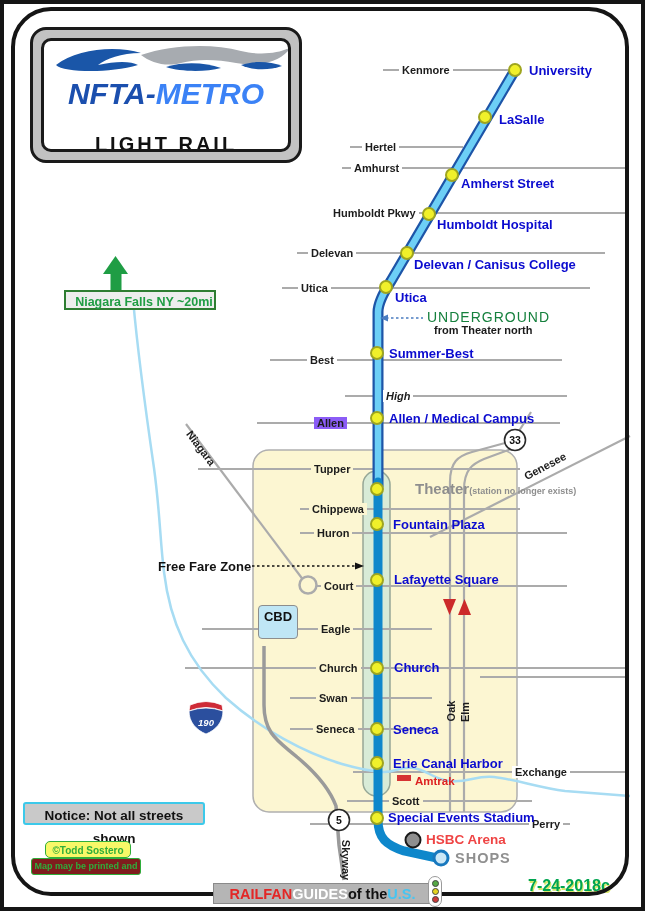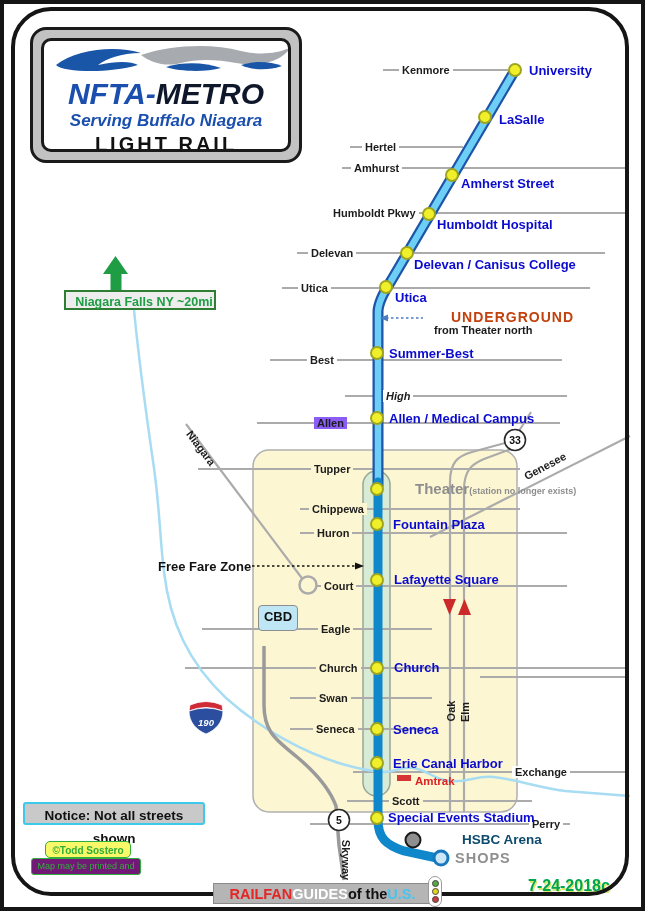--- a/index.html
+++ b/index.html
@@ -11,61 +11,61 @@
   #map-svg{position:absolute;left:0;top:0;z-index:1;}
 
   
   .logo-outer{position:absolute;left:30px;top:27px;width:272px;height:136px;background:#c2c2c2;
               border:3px solid #1a1a1a;border-radius:16px;z-index:4;box-sizing:border-box;}
   .logo-inner{position:absolute;left:8px;top:8px;right:8px;bottom:8px;background:#fff;
               border:3px solid #1a1a1a;border-radius:10px;overflow:hidden;}
   .logo-waves{position:absolute;left:2px;top:2px;}
   .logo-title{position:absolute;left:0;right:0;top:36px;text-align:center;font-size:30px;font-weight:900;
               font-style:italic;letter-spacing:0;white-space:nowrap;}
-  .logo-title .b{color:#1B4FAE;} .logo-title .r{color:#0f172a;}
+  .logo-title .b{color:#1B4FAE;} .logo-title .r{color:#3b82f6;}
   .logo-tagline{position:absolute;left:0;right:0;top:70px;text-align:center;font-size:17px;font-style:italic;
                 font-weight:bold;color:#1B4FAE;white-space:nowrap;}
   .logo-sub{position:absolute;left:0;right:0;top:92px;text-align:center;font-size:20px;font-weight:600;
             letter-spacing:3px;color:#111;white-space:nowrap;}
 
   .street-label{position:absolute;font-size:11px;font-weight:bold;color:#1c1c1c;white-space:nowrap;
                 transform:translateY(-50%);padding:0 3px;z-index:2;}
   .street-label.rot{padding:0;background:none!important;}
 
   .dot{position:absolute;width:14px;height:14px;border-radius:50%;background:#F0F02A;border:2.5px solid #9FA51F;
        transform:translate(-50%,-50%);box-sizing:border-box;z-index:3;}
   .dot.arena{width:17px;height:17px;background:#8f8f8f;border:2.5px solid #1a1a1a;}
   .dot.shops{width:17px;height:17px;background:#CBE7F6;border:3px solid #1878BE;}
   .slabel{position:absolute;transform:translateY(-50%);font-size:13px;font-weight:bold;color:#0B0BCF;
           white-space:nowrap;z-index:3;}
   .slabel.closed{color:#8e8e8e;font-size:15px;}
   .slabel.closed .note{font-size:9px;font-weight:bold;letter-spacing:0;}
-  .slabel.arena{color:#0c4a6e;font-size:13.5px;margin-left:36px;}
+  .slabel.arena{color:#ef4444;font-size:13.5px;}
   .slabel.shops{color:#8f8f8f;font-size:14.5px;letter-spacing:1px;}
 
   .underground-title{position:absolute;left:427px;top:317px;transform:translateY(-50%);font-size:14px;
-                     font-weight:bold;color:#c2410c;letter-spacing:1px;z-index:2;margin-left:24px;}
+                     font-weight:normal;color:#15803d;letter-spacing:1px;z-index:2;}
   .underground-sub{position:absolute;left:434px;top:330px;transform:translateY(-50%);font-size:11px;
                    font-weight:bold;color:#1a1a1a;z-index:2;}
   .free-fare{position:absolute;left:158px;top:566px;transform:translateY(-50%);font-size:13px;
              font-weight:bold;color:#111;z-index:2;}
-  .cbd-box{position:absolute;left:258px;top:605px;width:40px;height:26px;background:#BFE6F5;border:1.5px solid #8d8d8d;
+  .cbd-box{position:absolute;left:258px;top:605px;width:40px;height:34px;background:#BFE6F5;border:1.5px solid #8d8d8d;
            border-radius:4px;text-align:center;line-height:21px;font-size:13px;font-weight:800;color:#111;
            box-sizing:border-box;z-index:2;}
   .falls-sign{position:absolute;left:64px;top:290px;width:152px;height:20px;background:#ededed;
               border:2px solid #2e7d32;text-align:center;line-height:20px;font-size:12.5px;font-weight:bold;
               color:#1F9D44;box-sizing:border-box;z-index:2;padding-left:8px;}
   .notice-box{position:absolute;left:23px;top:802px;width:182px;height:23px;background:#c9c9c9;
               border:2px solid #3cc9ea;text-align:center;line-height:23px;font-size:13.5px;font-weight:bold;
               color:#111;box-sizing:border-box;z-index:2;border-radius:3px;}
   .credit-author{position:absolute;left:45px;top:841px;width:86px;height:17px;background:#f8f868;
                  border:1.5px solid #2fae3b;border-radius:5px;text-align:center;line-height:17px;
                  font-size:10px;font-weight:bold;color:#2fae3b;box-sizing:border-box;z-index:3;}
-  .credit-license{position:absolute;left:31px;top:858px;width:110px;background:#701a75;border:1.5px solid #2fae3b;
-                  border-radius:3px;text-align:center;font-size:9px;font-weight:normal;color:#2fae3b;
+  .credit-license{position:absolute;left:31px;top:858px;width:110px;background:#7f1d1d;border:1.5px solid #2fae3b;
+                  border-radius:3px;text-align:center;font-size:9px;font-weight:bold;color:#2fae3b;
                   line-height:11px;padding:2px 0;box-sizing:border-box;z-index:2;}
   .amtrak-label{position:absolute;left:415px;top:781px;transform:translateY(-50%);font-size:11.5px;
                 font-weight:bold;color:#D22;z-index:2;}
   .map-date{position:absolute;left:528px;top:877px;width:100px;font-size:16px;font-weight:bold;
             color:#00A550;z-index:2;text-shadow:1px 2px 0 #d9e86a;}
   .banner{position:absolute;left:213px;top:883px;width:219px;height:21px;background:#b5b5b5;border:1px solid #8a8a8a;
           display:flex;align-items:center;justify-content:center;font-size:14.5px;font-weight:900;
           box-sizing:border-box;z-index:10;white-space:nowrap;}
   .banner .railfan{color:#E32726;} .banner .guides{color:#fff;} .banner .ofthe{color:#111;} .banner .us{color:#45C5F2;}
   .traffic-light{position:absolute;left:428px;top:876px;width:14px;height:31px;background:#fff;border:1px solid #9a9a9a;
@@ -167,21 +167,20 @@
 
   <div class="logo-outer">
     <div class="logo-inner">
       <svg class="logo-waves" width="250" height="34" viewBox="0 0 250 34">
         <path d="M10,22 C30,6 70,2 95,10 C75,10 60,16 52,22 C70,18 85,18 92,22 C78,26 60,28 45,28 C28,28 14,26 10,22 Z" fill="#1A56A8"></path>
         <path d="M95,12 C125,2 165,0 195,8 C215,13 235,10 245,4 C235,20 210,24 190,20 C170,16 150,16 135,20 C120,24 105,20 95,12 Z" fill="#A7ABB0"></path>
         <path d="M120,24 C140,18 160,20 175,25 C160,29 135,29 120,24 Z" fill="#1A56A8"></path>
         <path d="M195,22 C210,17 225,19 236,23 C222,28 205,27 195,22 Z" fill="#1A56A8"></path>
       </svg>
       <div class="logo-title"><span class="b">NFTA-</span><span class="r">METRO</span></div>
-      <div class="logo-tagline">Serving Buffalo Niagara</div>
       <div class="logo-sub">LIGHT RAIL</div>
     </div>
   </div>
 
   <div class="falls-sign">Niagara Falls NY ~20mi</div>
   <div class="underground-title">UNDERGROUND</div>
   <div class="underground-sub">from Theater north</div>
   <div class="free-fare">Free Fare Zone</div>
   <div class="cbd-box">CBD</div>
   <div class="amtrak-label">Amtrak</div>

